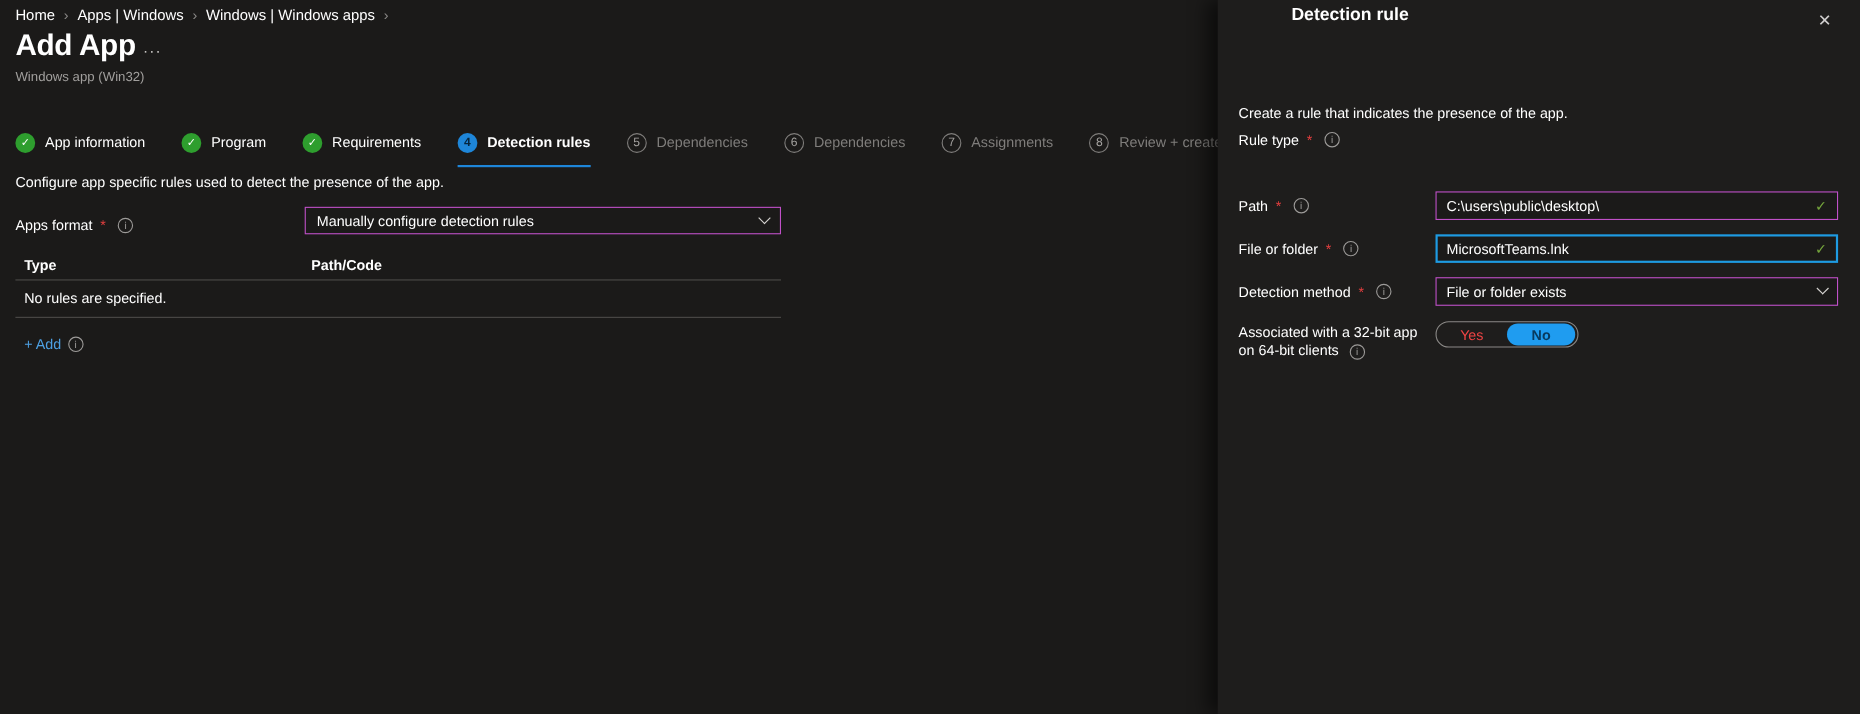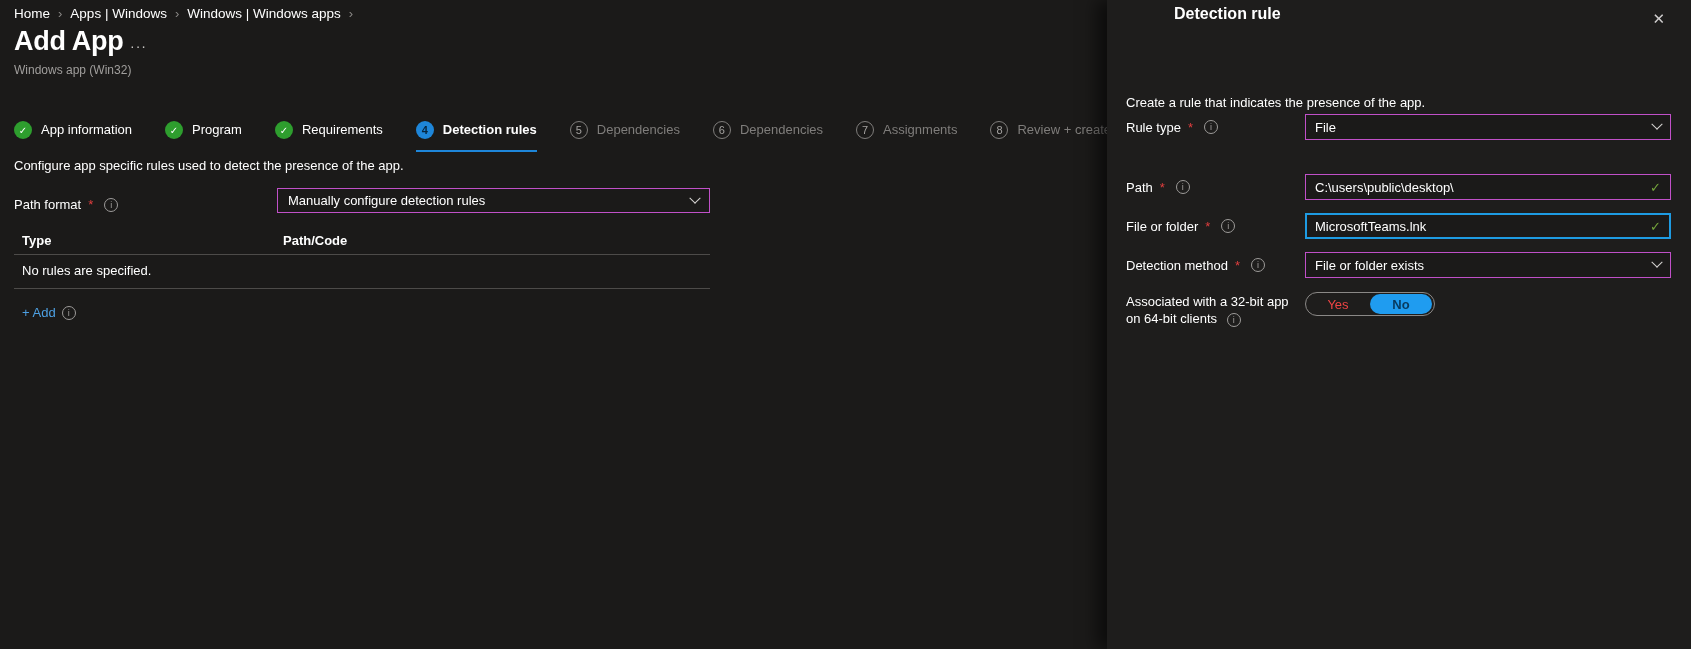--- a/index.html
+++ b/index.html
@@ -125,21 +125,21 @@
   </div>
   <div class="step upcoming">
     <span class="badge">8</span>
     <span class="step-label">Review + create</span>
   </div>
 </div>
 
 <div class="abs configure-text">Configure app specific rules used to detect the presence of the app.</div>
 
 <div class="abs rules-format-label field-label">
-  <span>Path format</span>
+  <span>Apps format</span>
   <span class="req">*</span>
   <span class="info-icon">i</span>
 </div>
 <div class="abs dropdown dd-main">
   <span>Manually configure detection rules</span>
   <span class="chevron"></span>
 </div>
 
 <div class="abs table-header">
   <span class="col-type">Type</span>
@@ -158,24 +158,20 @@
   <div class="abs panel-title">Detection rule</div>
   <div class="abs panel-close">✕</div>
   <div class="abs panel-desc">Create a rule that indicates the presence of the app.</div>
 
   <div class="abs prow r1">
     <div class="field-label">
       <span>Rule type</span>
       <span class="req">*</span>
       <span class="info-icon">i</span>
     </div>
-    <div class="control dropdown">
-      <span>File</span>
-      <span class="chevron"></span>
-    </div>
   </div>
 
   <div class="abs prow r2">
     <div class="field-label">
       <span>Path</span>
       <span class="req">*</span>
       <span class="info-icon">i</span>
     </div>
     <div class="control">
       <span>C:\users\public\desktop\</span>

